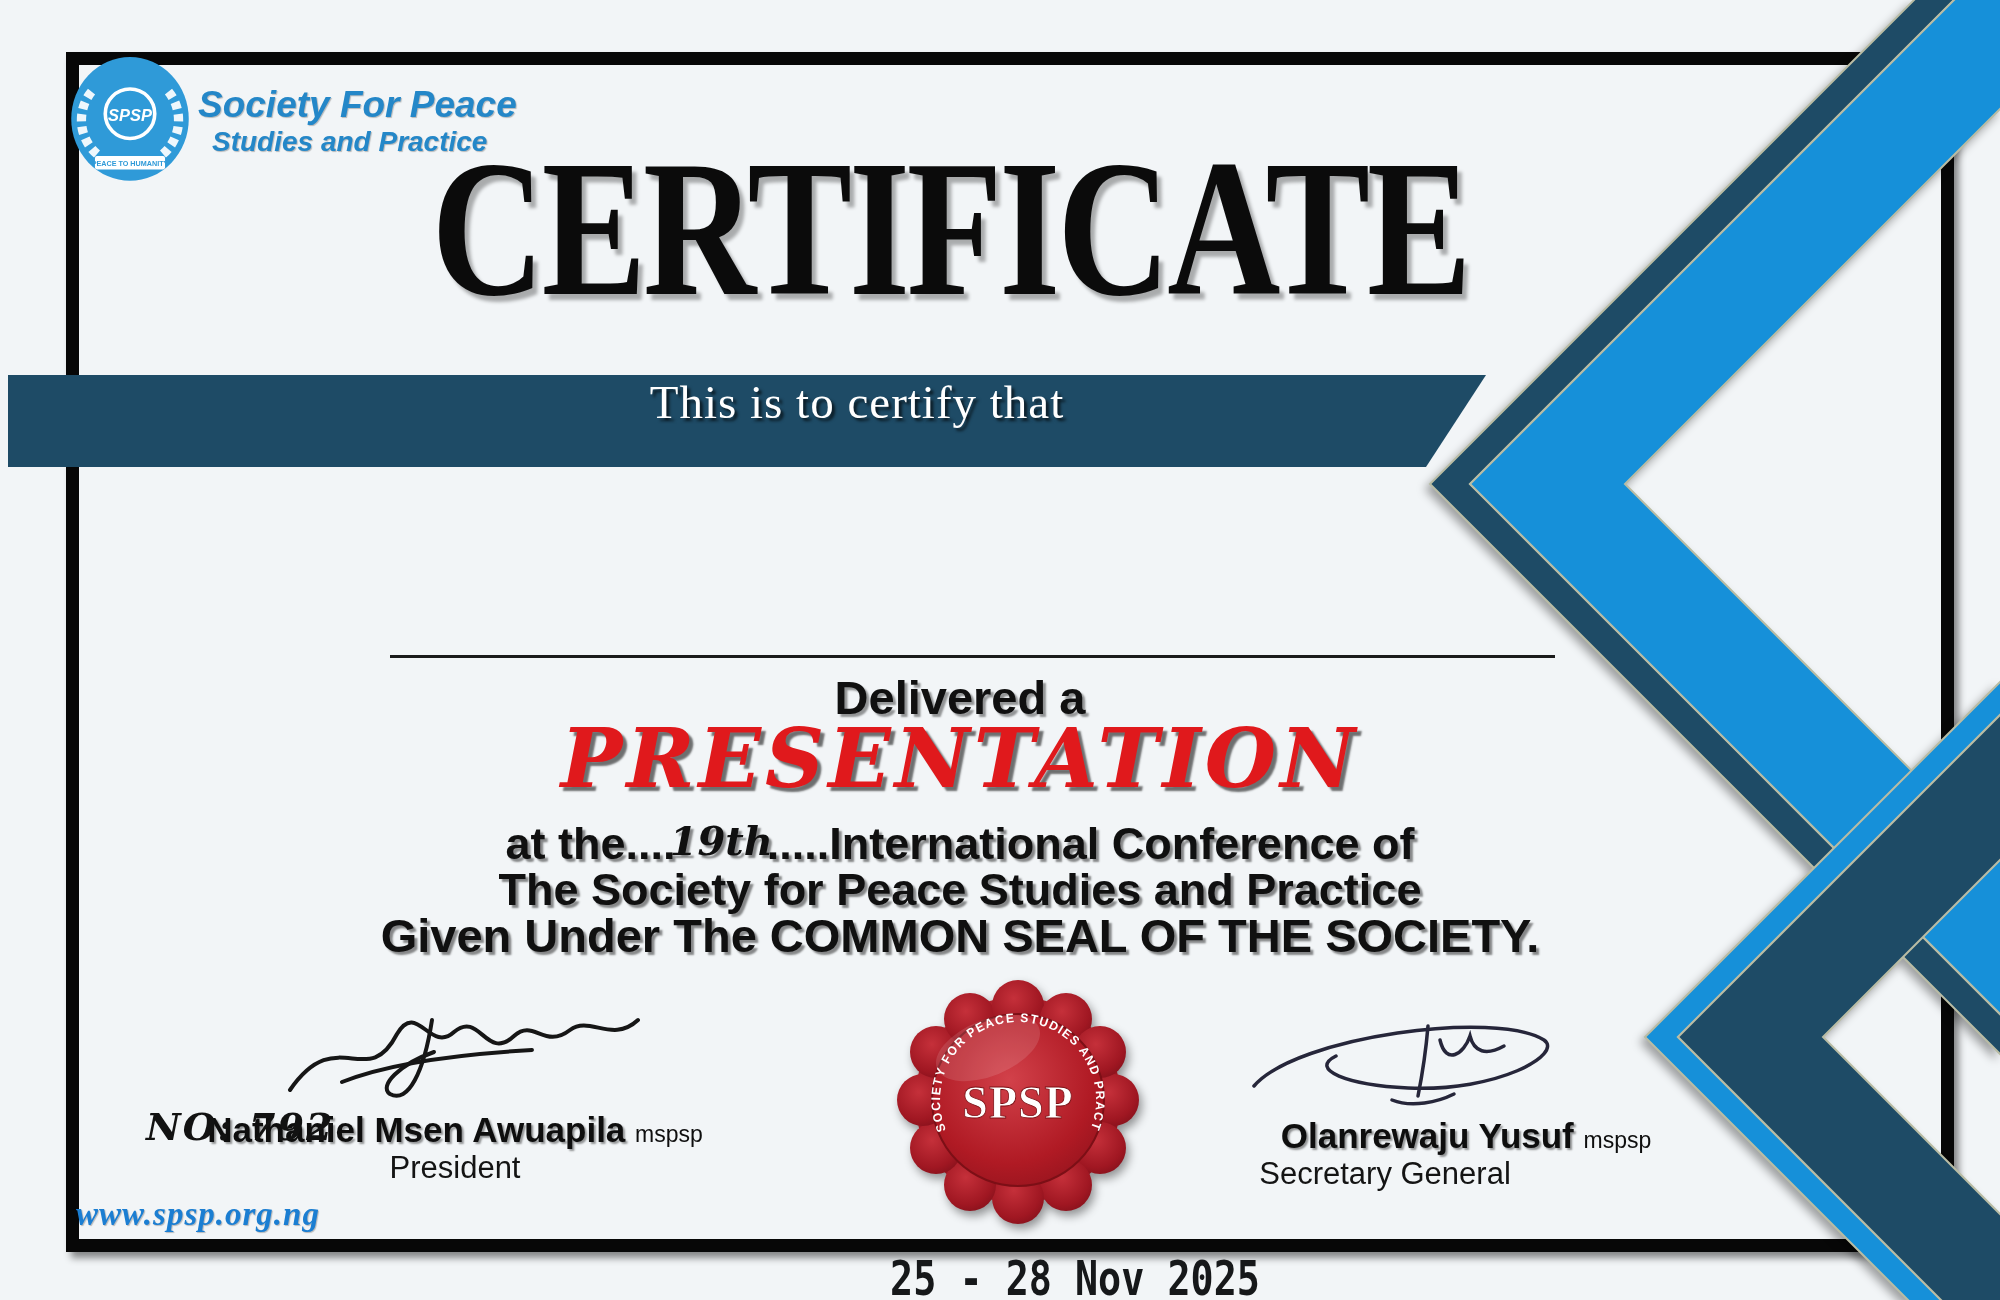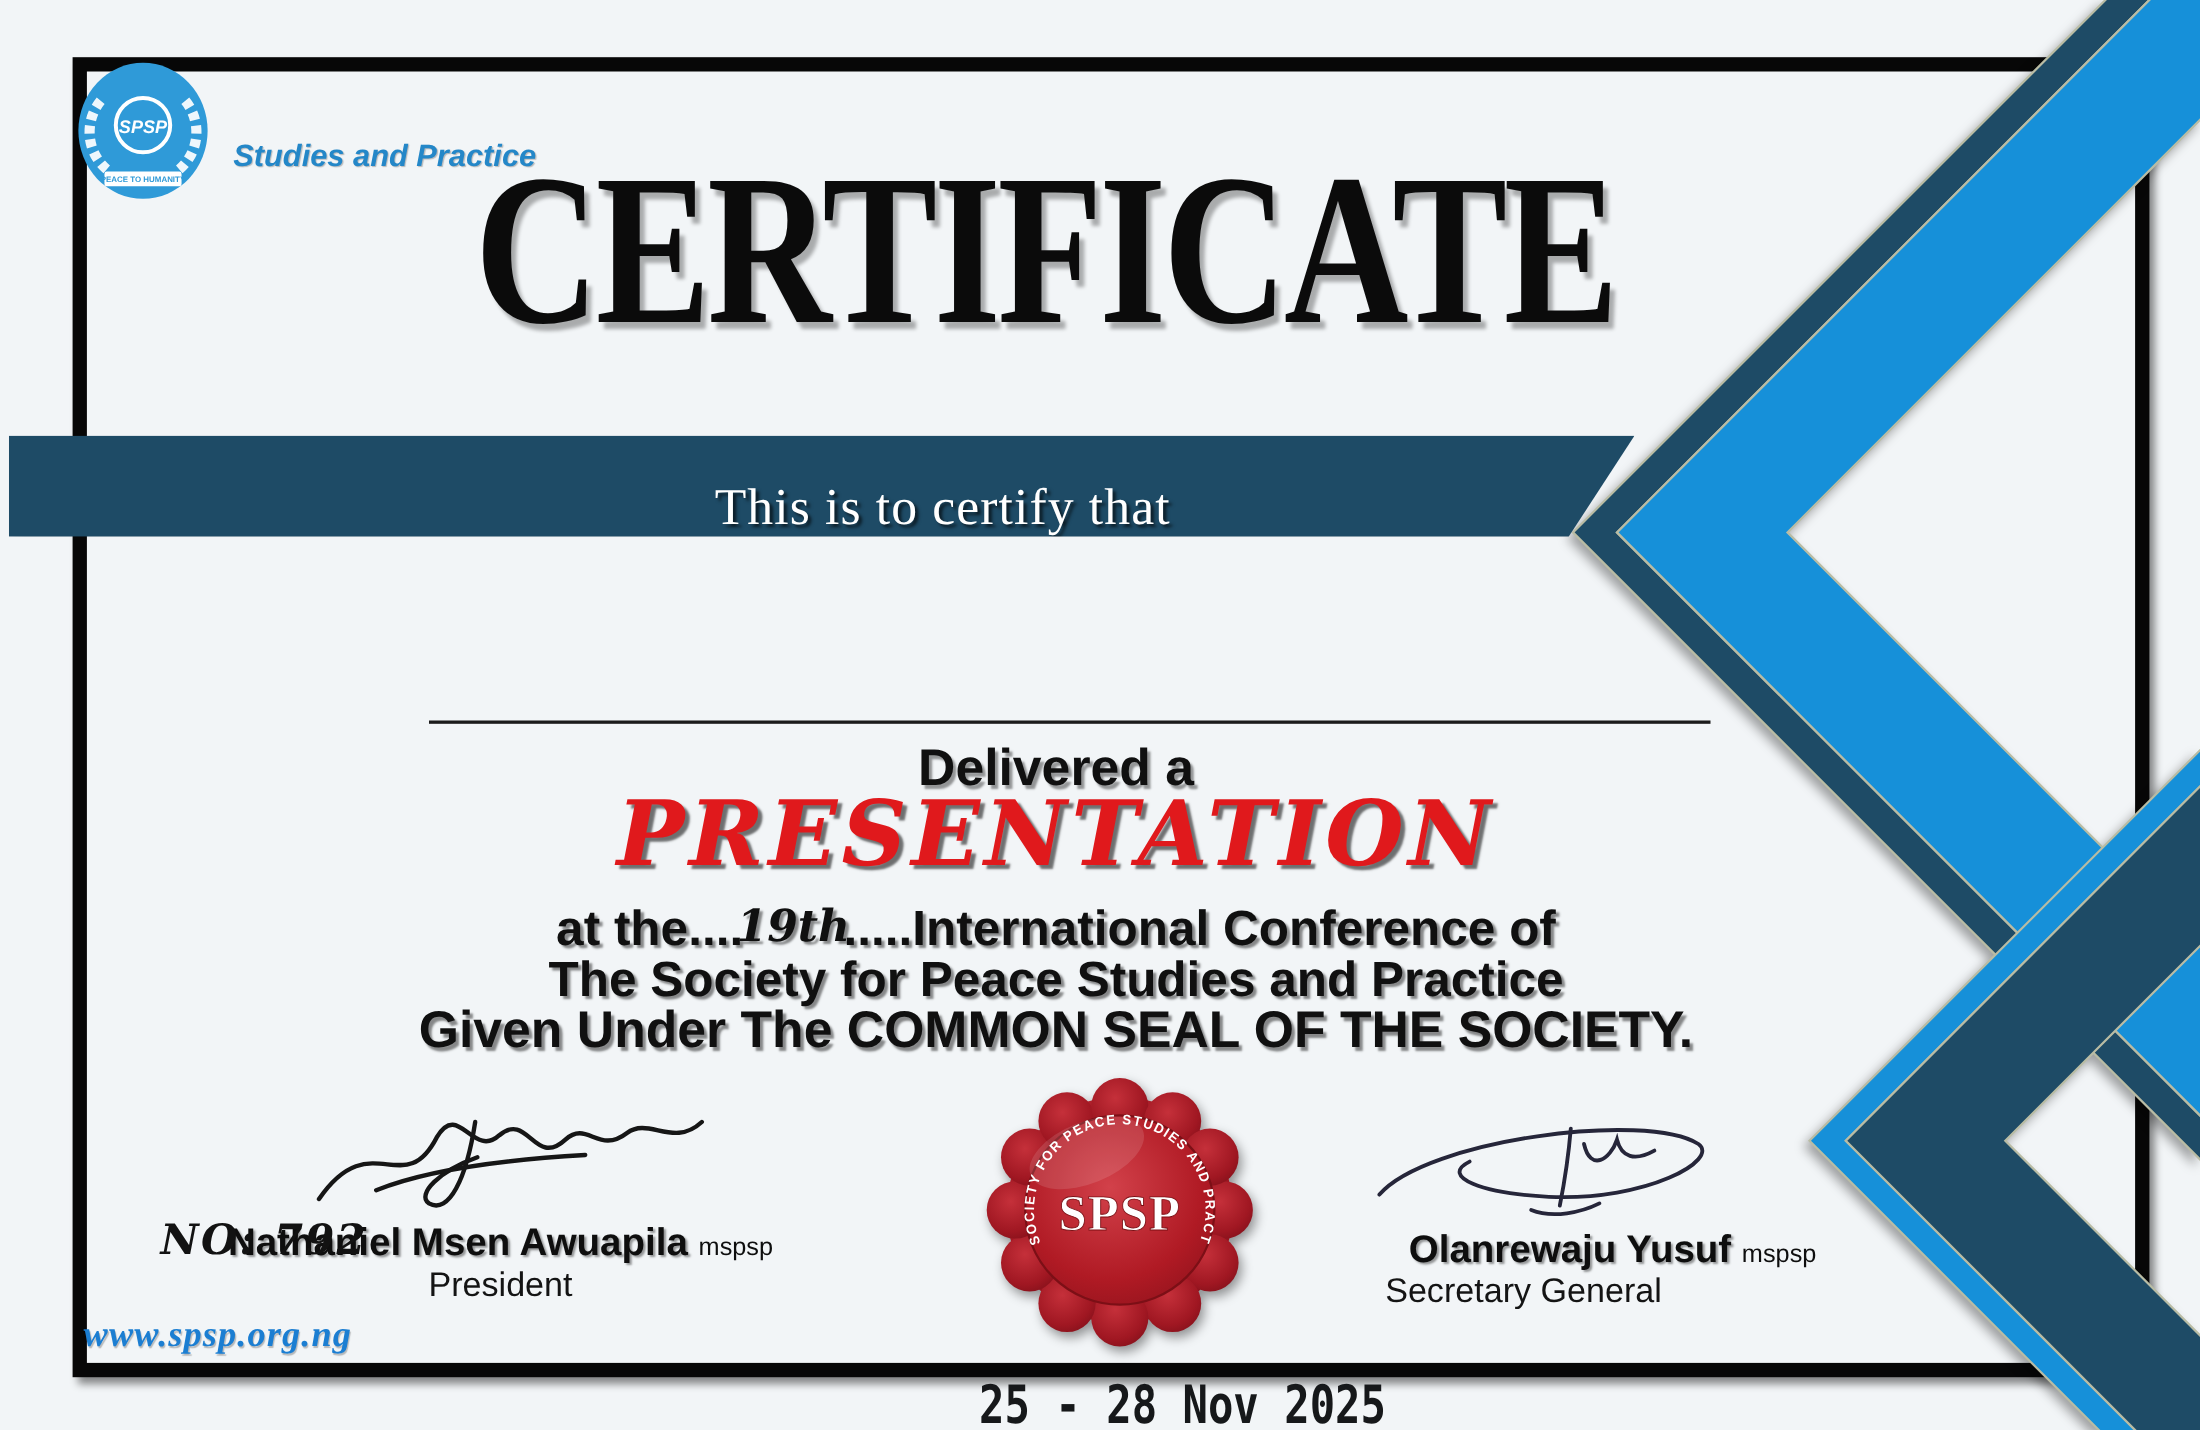--- a/index.html
+++ b/index.html
@@ -23,24 +23,23 @@
     position:absolute;left:0;top:0;width:2000px;height:1300px;z-index:2;
     pointer-events:none;
     filter:drop-shadow(-4px 5px 5px rgba(0,0,0,.35));
   }
 
   
   .banner{
     position:absolute;left:8px;top:375px;width:1478px;height:92px;
     background:#1e4b66;z-index:3;
     clip-path:polygon(0 0,100% 0,calc(100% - 60px) 100%,0 100%);
-    display:flex;align-items:flex-end;justify-content:center;
+    display:flex;align-items:flex-start;justify-content:center;
     box-sizing:border-box;padding-left:235px;padding-right:15px;
     filter:drop-shadow(5px 6px 5px rgba(0,0,0,.45));
-    margin-top:21px;
   }
   .banner .banner-text{
     font-family:"Liberation Serif",serif;
     font-size:47px;color:#ffffff;letter-spacing:1px;
     text-shadow:3px 3px 3px rgba(0,0,0,.65);
   }
 
   
   .logo{position:absolute;left:68px;top:55px;z-index:4;}
   .org-line1{
@@ -171,20 +170,21 @@
 
   <svg class="logo" width="124" height="134" viewBox="0 0 120 130">
     <ellipse cx="60" cy="62" rx="57" ry="60" fill="#2f9ad8"></ellipse>
     <path d="M28,96 A40 42 0 0 1 26,32" fill="none" stroke="#ffffff" stroke-width="9" stroke-dasharray="7 5" opacity="0.92"></path>
     <path d="M92,96 A40 42 0 0 0 94,32" fill="none" stroke="#ffffff" stroke-width="9" stroke-dasharray="7 5" opacity="0.92"></path>
     <circle cx="60" cy="57" r="24" fill="none" stroke="#ffffff" stroke-width="3.5"></circle>
     <text x="60" y="64" text-anchor="middle" fill="#ffffff" font-family="Liberation Sans, sans-serif" font-size="16" font-weight="bold" font-style="italic">SPSP</text>
     <rect x="26" y="98" width="68" height="13" rx="2" fill="#ffffff"></rect>
     <text x="60" y="107.5" text-anchor="middle" fill="#2f9ad8" font-family="Liberation Sans, sans-serif" font-size="7" font-weight="bold">PEACE TO HUMANITY</text>
   </svg>
+  <div class="org-line1">Society For Peace</div>
   <div class="org-line2">Studies and Practice</div>
 
   <div class="title">CERTIFICATE</div>
 
   <div class="banner">
     <span class="banner-text">This is to certify that</span>
   </div>
 
   <div class="name-underline"></div>
 

